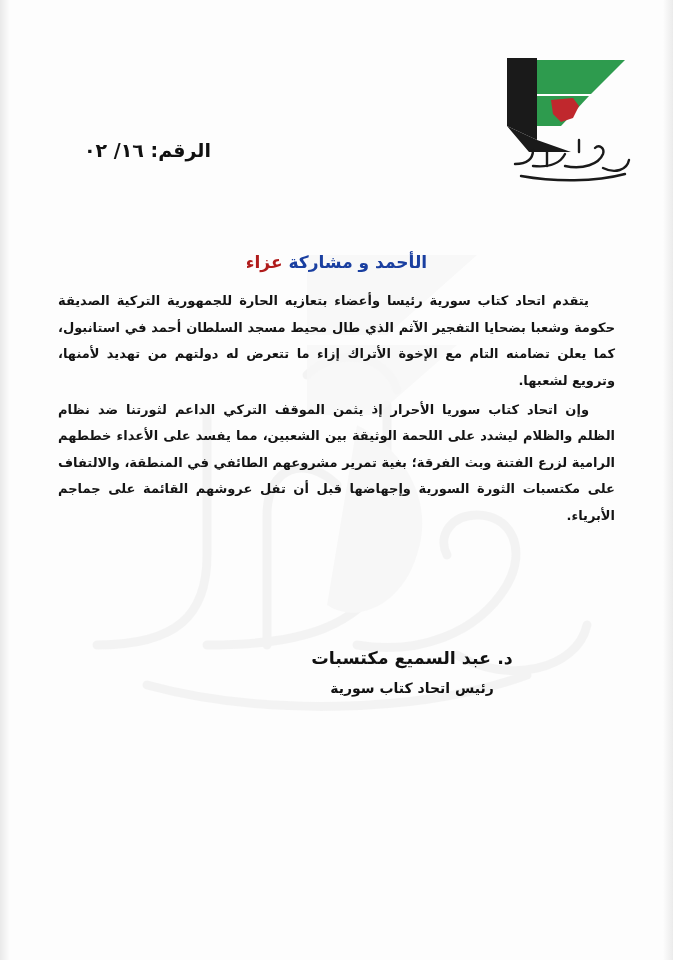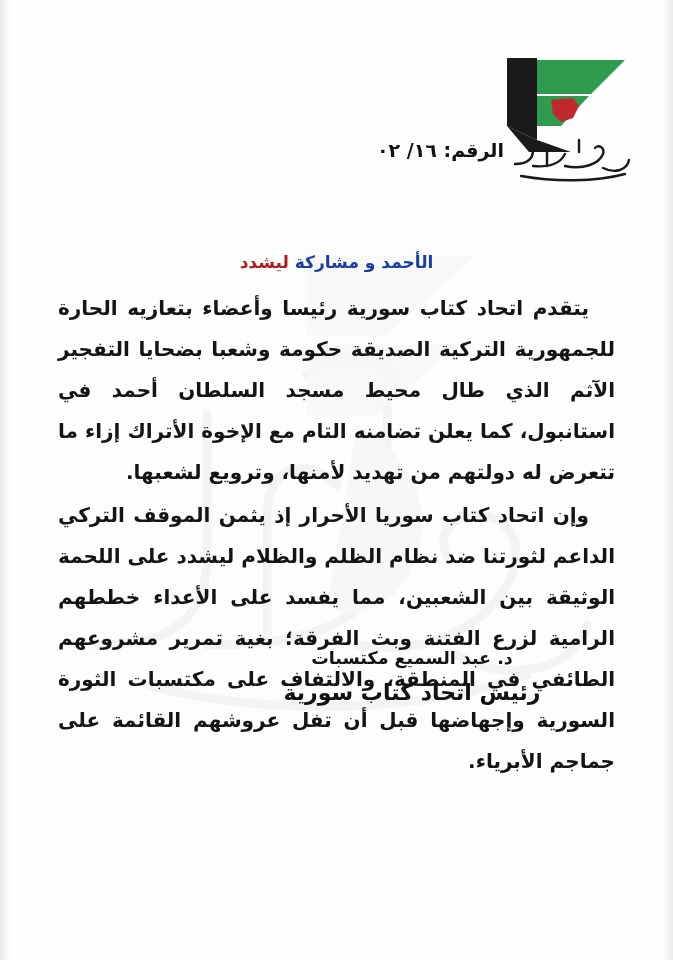--- a/index.html
+++ b/index.html
@@ -64,21 +64,21 @@
     z-index: 2;
   }
   .letterhead svg { width: 100%; height: 100%; display: block; }
 
   
   .meta {
     position: absolute;
     top: 132px;
     left: 84px;
     width: 420px;
-    text-align: right;
+    text-align: left;
     z-index: 2;
   }
   .meta-line {
     font-size: 19px;
     font-weight: bold;
     color: #111;
     line-height: 1.9;
     letter-spacing: 0.2px;
     direction: rtl;
     unicode-bidi: embed;
@@ -99,21 +99,21 @@
     font-size: 17px;
     font-weight: bold;
     margin-bottom: 16px;
     letter-spacing: 0.2px;
   }
   .subject .accent {
     color: #b01c1c;
   }
 
   .para {
-    font-size: 20px;
+    font-size: 13px;
     line-height: 2.05;
     text-align: justify;
     text-align-last: right;
     font-weight: bold;
     color: #141414;
     margin: 0 0 2px 0;
     text-justify: inter-word;
   }
   .para.indent {
     text-indent: 26px;
@@ -128,21 +128,21 @@
     z-index: 2;
     text-align: center;
   }
   .sig-name {
     font-size: 17.5px;
     font-weight: bold;
     color: #111;
     margin-bottom: 12px;
   }
   .sig-title {
-    font-size: 22px;
+    font-size: 14px;
     font-weight: bold;
     color: #111;
   }
 </style>
 </head>
 <body>
 
 <div class="page">
 
   <div class="watermark">
@@ -192,21 +192,21 @@
     </svg>
   </div>
 
   <div class="meta">
     <div class="meta-line">الرقم: ١٦/ ٠٢</div>
   </div>
 
   <div class="content">
 
     <div class="subject">
-      <span>الأحمد و مشاركة </span><span class="accent">ليشدد</span>
+      <span>الأحمد و مشاركة </span><span class="accent">عزاء</span>
     </div>
 
     <p class="para indent">يتقدم اتحاد كتاب سورية رئيسا وأعضاء بتعازيه الحارة للجمهورية التركية الصديقة حكومة وشعبا بضحايا التفجير الآثم الذي طال محيط مسجد السلطان أحمد في استانبول، كما يعلن تضامنه التام مع الإخوة الأتراك إزاء ما تتعرض له دولتهم من تهديد لأمنها، وترويع لشعبها.</p>
     <p class="para indent">وإن اتحاد كتاب سوريا الأحرار إذ يثمن الموقف التركي الداعم لثورتنا ضد نظام الظلم والظلام ليشدد على اللحمة الوثيقة بين الشعبين، مما يفسد على الأعداء خططهم الرامية لزرع الفتنة وبث الفرقة؛ بغية تمرير مشروعهم الطائفي في المنطقة، والالتفاف على مكتسبات الثورة السورية وإجهاضها قبل أن تفل عروشهم القائمة على جماجم الأبرياء.</p>
 
   </div>
 
   <div class="signature">
     <div class="sig-name">د. عبد السميع مكتسبات</div>
     <div class="sig-title">رئيس اتحاد كتاب سورية</div>

